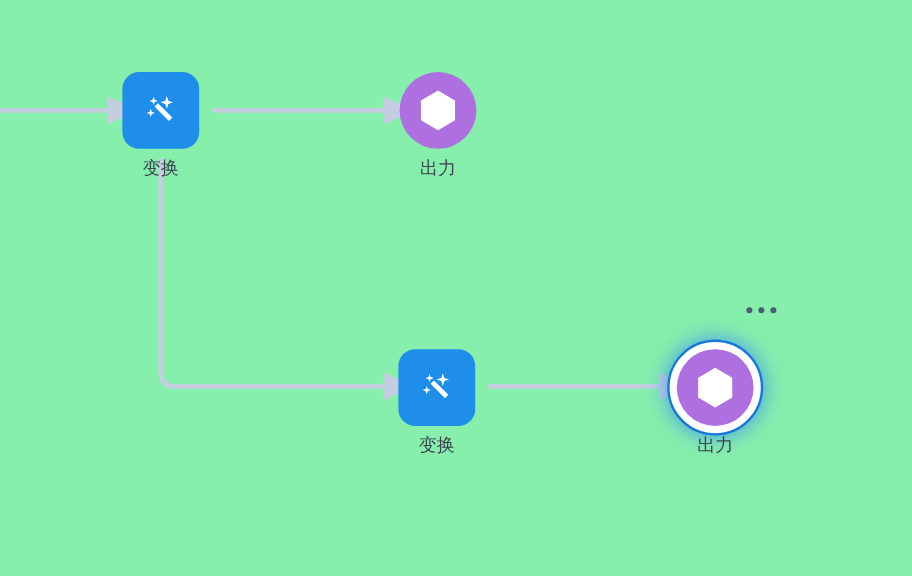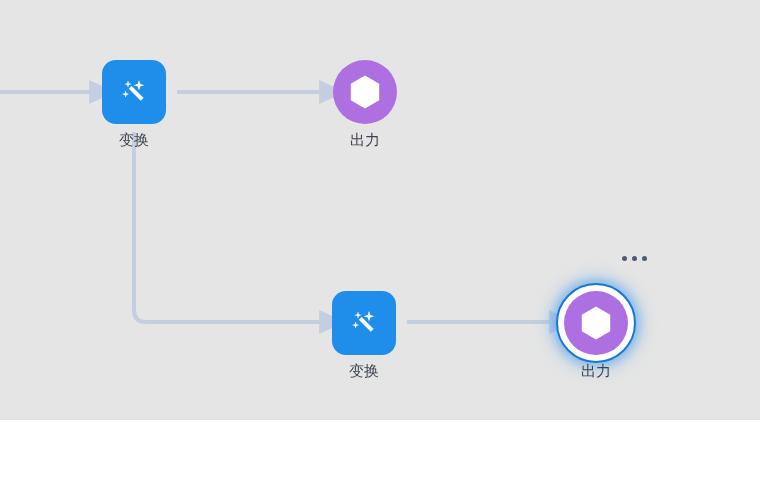--- a/index.html
+++ b/index.html
@@ -7,22 +7,22 @@
     margin: 0;
     padding: 0;
     background: #ffffff;
   }
   body {
     font-family: "DejaVu Sans", "Liberation Sans", sans-serif;
   }
   #canvas {
     position: relative;
     width: 760px;
-    height: 420px;
-    background: #e5e5e5;
+    height: 480px;
+    background: #86efac;
     overflow: hidden;
   }
   #edge-layer {
     position: absolute;
     left: 0;
     top: 0;
     width: 760px;
     height: 480px;
     pointer-events: none;
   }

